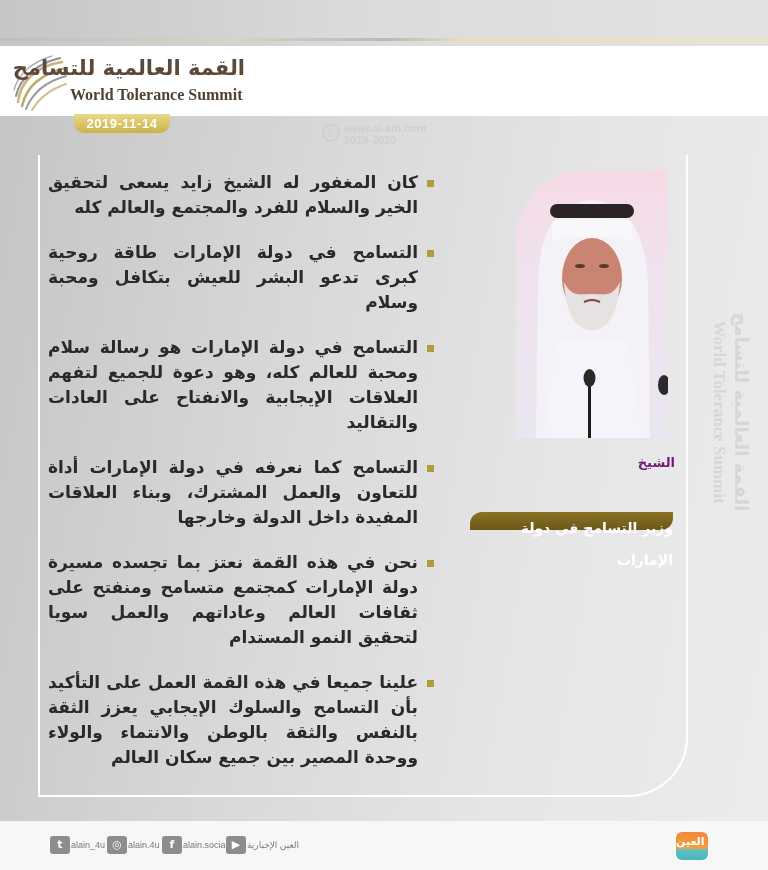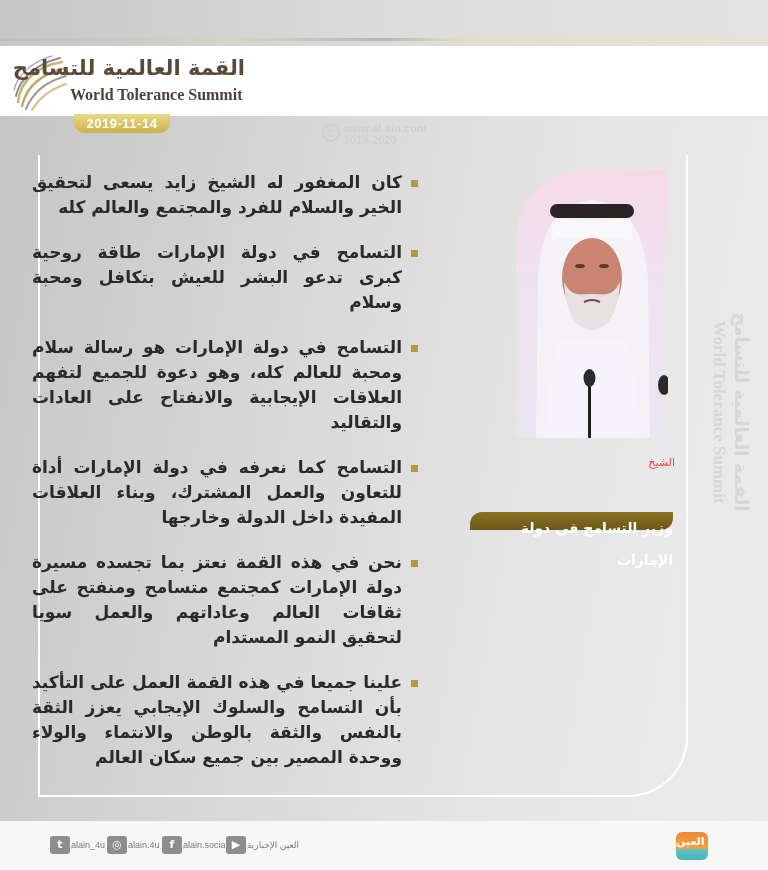--- a/index.html
+++ b/index.html
@@ -48,39 +48,39 @@
   .watermark .copy {
     position: absolute; left: 0; top: 2px; width: 18px; height: 18px; border: 2px solid #cfcfcf;
     border-radius: 50%; font-size: 11px; text-align: center; line-height: 14px;
   }
   .watermark .lines { position: absolute; left: 22px; top: 0; white-space: nowrap; }
   .frame {
     position: absolute; left: 38px; top: 155px; width: 650px; height: 642px;
     border: 2px solid #ffffff; border-bottom-right-radius: 60px; border-top: none;
   }
   .bullets {
-    position: absolute; left: 32px; top: 170px; width: 390px;
+    position: absolute; left: 48px; top: 170px; width: 390px;
     direction: rtl; text-align: justify;
   }
   .bullet {
     position: relative; padding-right: 20px; margin-bottom: 20px;
     font-family: "DejaVu Sans", sans-serif; font-weight: bold; font-size: 17px;
     line-height: 25px; color: #2a2a2a; text-align: justify; text-align-last: right;
   }
   .bullet .sq {
     position: absolute; right: 4px; top: 10px; width: 7px; height: 7px; background: #b39a3a;
   }
   .photo {
     position: absolute; left: 516px; top: 170px; width: 152px; height: 268px;
     border-radius: 70px 0 0 0; overflow: hidden;
     background: linear-gradient(180deg, #f6dbe6 0%, #efe2ef 40%, #e9e6f0 100%);
   }
   .photo svg { width: 100%; height: 100%; display: block; }
   .name-block { position: absolute; left: 460px; top: 455px; width: 215px; text-align: right; direction: rtl; }
-  .title-small { font-size: 11px; font-weight: normal; color: #ef4444; line-height: 16px; }
+  .title-small { font-size: 13px; font-weight: bold; color: #701a75; line-height: 16px; }
   .name-big { font-size: 21px; font-weight: bold; color: #a88b2e; line-height: 30px; white-space: nowrap; }
   .role-pill {
     position: absolute; left: 470px; top: 512px; width: 203px; height: 18px;
     background: linear-gradient(180deg, #8a7324 0%, #6b5718 100%);
     border-radius: 12px 0 12px 0;
     color: #ffffff; font-weight: bold; font-size: 14px; line-height: 32px; direction: rtl;
   }
   .vertical-wm {
     position: absolute; left: 690px; top: 290px; width: 80px; height: 240px;
   }

